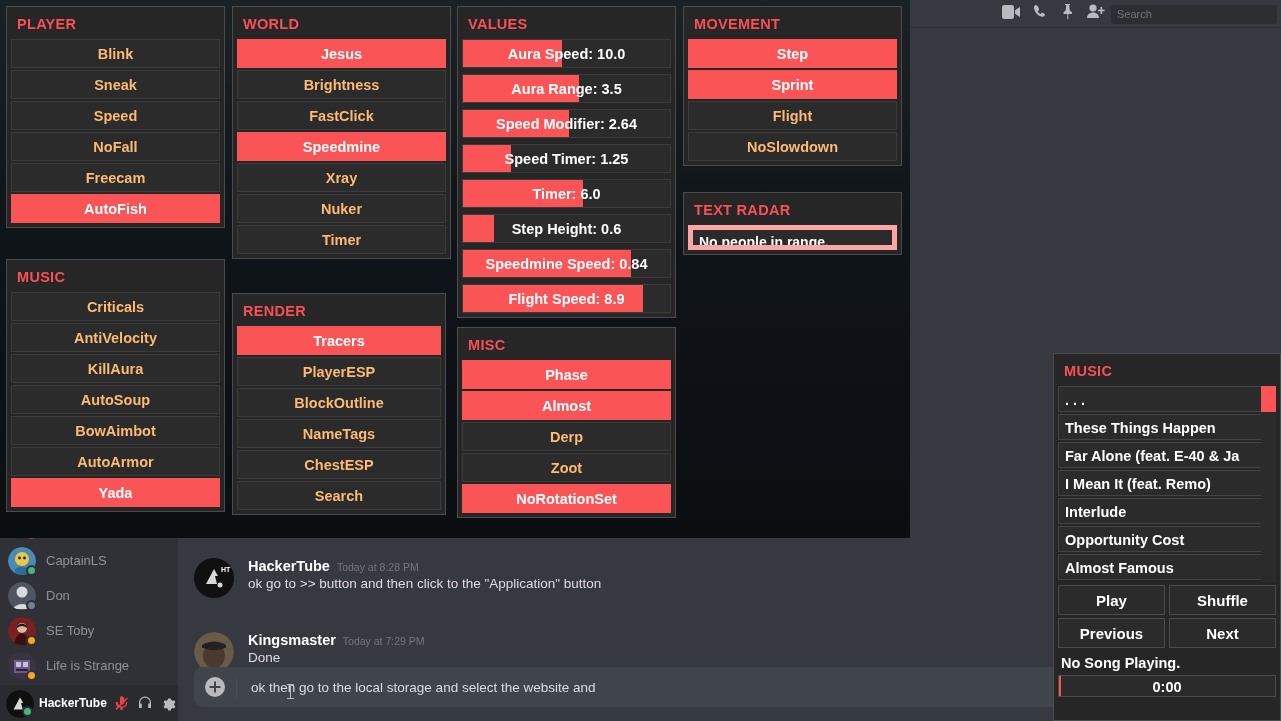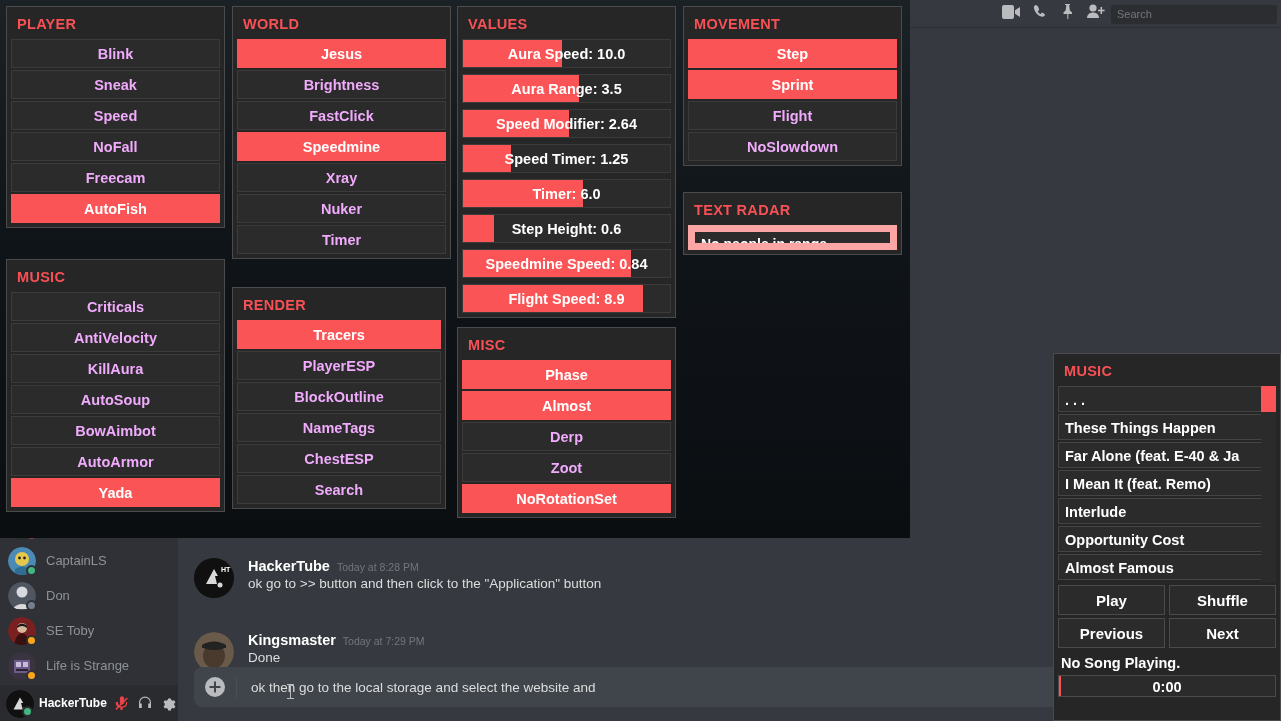--- a/index.html
+++ b/index.html
@@ -140,21 +140,21 @@
     letter-spacing: 0.3px;
     padding: 5px 6px 7px 6px;
     font-family: "Liberation Sans", sans-serif;
   }
   .btn {
     position: relative;
     height: 29px; line-height: 29px;
     margin-bottom: 2px;
     background: #2b2b2b;
     border: 1px solid #3b3b3b;
-    color: #f0abfc;
+    color: #fdba74;
     font-size: 14.5px; font-weight: bold;
     text-align: center;
     font-family: "Liberation Sans", sans-serif;
     overflow: hidden;
     white-space: nowrap;
   }
   .btn:last-child { margin-bottom: 0; }
   .btn.on {
     background: #fb5457; border-color: #fb5457; color: #ffffff;
   }
@@ -174,21 +174,21 @@
   }
   .slider .lbl {
     position: relative; z-index: 2;
     display: block; text-align: center;
     color: #ffffff; font-size: 14.5px; font-weight: bold;
     font-family: "Liberation Sans", sans-serif;
     white-space: nowrap;
   }
   
   .radar-entry {
-    background: #2b2b2b; border: 7px solid #fca5a5;
+    background: #2b2b2b; border: 5px solid #fca5a5;
     height: 25px; line-height: 25px;
     color: #ffffff; font-size: 14px; font-weight: bold;
     padding-left: 6px;
     font-family: "Liberation Sans", sans-serif;
     white-space: nowrap; overflow: hidden;
   }
 
   
   .music-panel {
     position: absolute; left: 1053px; top: 353px;
@@ -465,21 +465,21 @@
       <div class="panel-title">WORLD</div>
       <div class="btn on">Jesus</div>
       <div class="btn">Brightness</div>
       <div class="btn">FastClick</div>
       <div class="btn on">Speedmine</div>
       <div class="btn">Xray</div>
       <div class="btn">Nuker</div>
       <div class="btn">Timer</div>
     </div>
 
-    <div class="panel" style="left:232px;top:287px;width:214px;">
+    <div class="panel" style="left:232px;top:293px;width:214px;">
       <div class="panel-title">RENDER</div>
       <div class="btn on">Tracers</div>
       <div class="btn">PlayerESP</div>
       <div class="btn">BlockOutline</div>
       <div class="btn">NameTags</div>
       <div class="btn">ChestESP</div>
       <div class="btn">Search</div>
     </div>
 
     <div class="panel" style="left:457px;top:6px;width:219px;">

